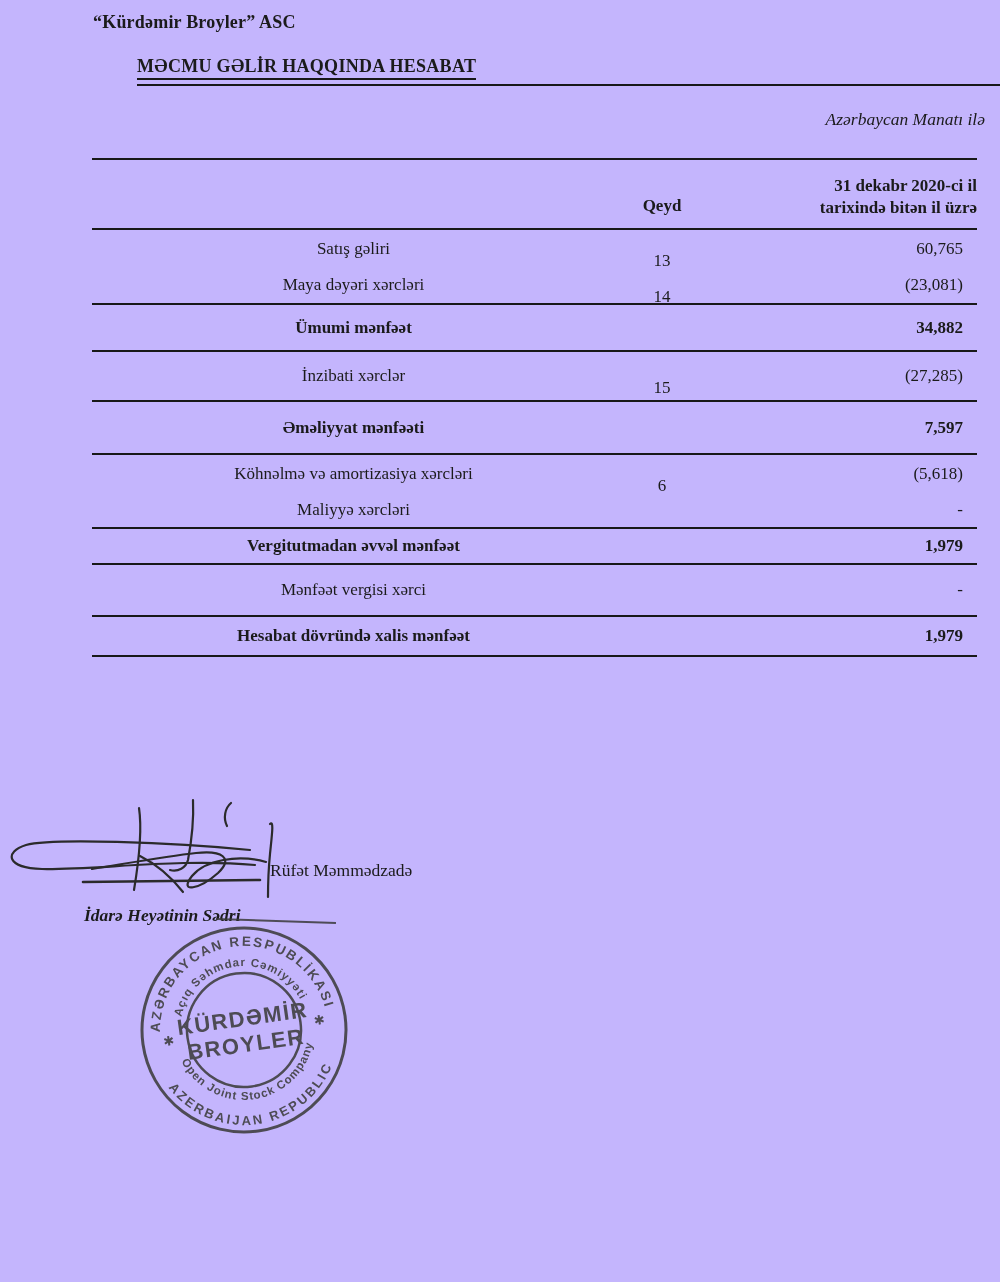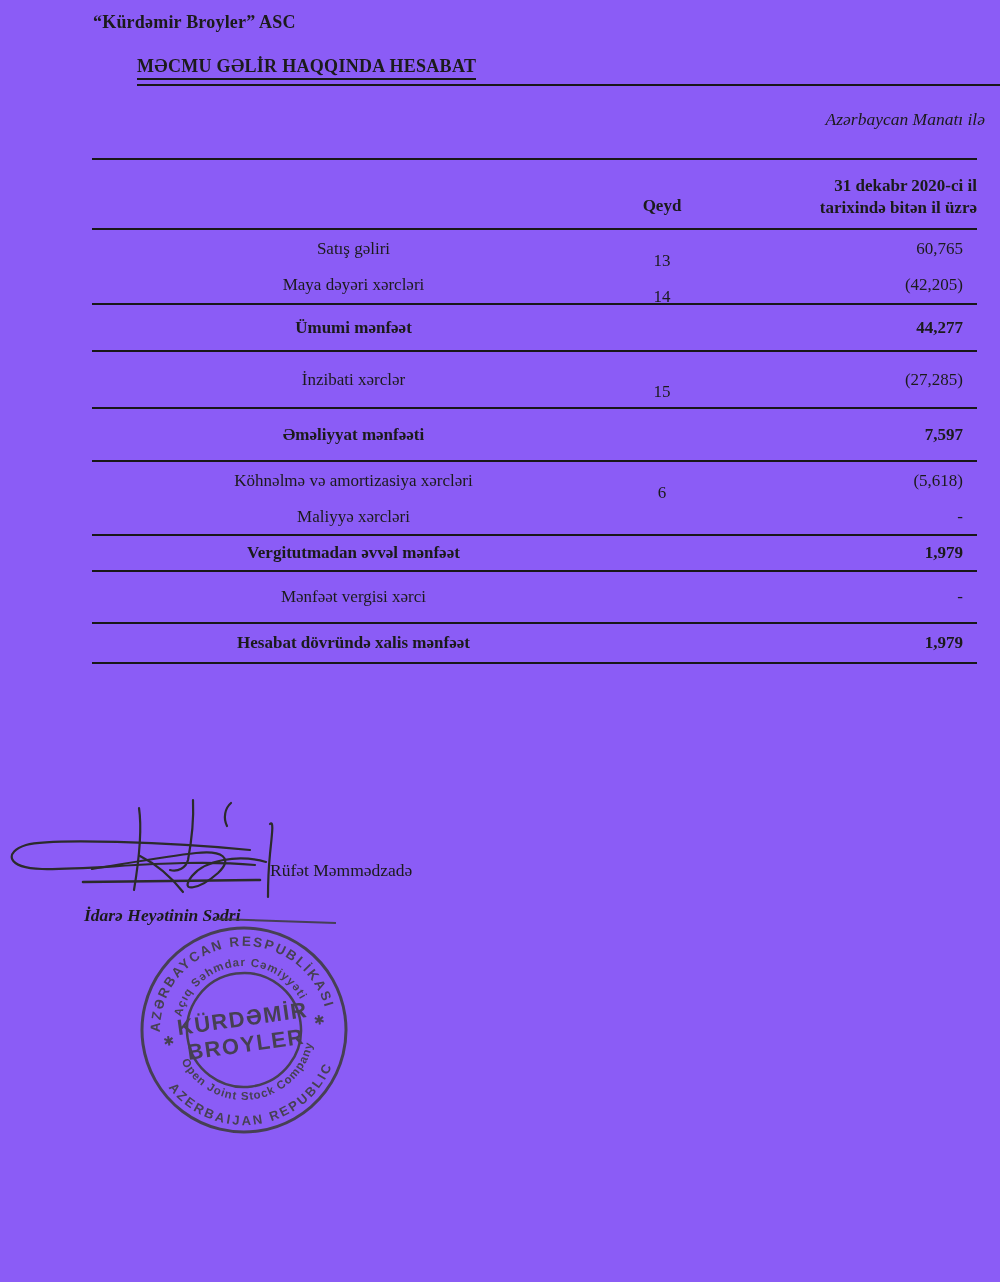--- a/index.html
+++ b/index.html
@@ -1,18 +1,18 @@
 <!DOCTYPE html>
 <html><head>
 <meta charset="utf-8">
 <style>
   * { margin:0; padding:0; box-sizing:border-box; }
   html,body { background:#ffffff; }
   .page {
-    position:relative; width:1000px; height:1282px; background:#8b5cf6;
+    position:relative; width:1000px; height:1282px; background:#c4b5fd;
     font-family:"Liberation Serif", serif; color:#1b1b1b; overflow:hidden;
   }
 
   
   .company {
     position:absolute; left:93px; top:12px;
     font-size:18px; font-weight:bold; letter-spacing:.2px;
   }
   .title-wrap {
     position:absolute; left:93px; top:56px; width:897px;
@@ -39,21 +39,21 @@
   .c-label { flex:1; padding-left:8px;text-align:center; }
   .c-note  { width:110px; text-align:center;margin-top:24px; }
   .c-value { width:260px; text-align:right; padding-right:14px; }
   .thead .c-value { text-align:right; padding-right:0; line-height:1.3; padding-top:6px; }
   .row { display:flex; align-items:center; }
   .row.bold { font-weight:bold; }
   .row.rule { border-bottom:2.5px solid #181818; }
   .row:nth-child(1){ height:37px; }
   .row:nth-child(2){ height:38px; }
   .row:nth-child(3){ height:47px; }
-  .row:nth-child(4){ height:57px; }
+  .row:nth-child(4){ height:50px; }
   .row:nth-child(5){ height:53px; }
   .row:nth-child(6){ height:37px; }
   .row:nth-child(7){ height:37px; }
   .row:nth-child(8){ height:36px; }
   .row:nth-child(9){ height:52px; }
   .row:nth-child(10){ height:40px; }
 
   
   .sig-svg { position:absolute; left:0; top:782px; }
   .sig-name {
@@ -105,26 +105,26 @@
     </div>
     <div>
         <div class="row">
           <div class="c-label">Satış gəliri</div>
           <div class="c-note">13</div>
           <div class="c-value">60,765</div>
         </div>
         <div class="row rule">
           <div class="c-label">Maya dəyəri xərcləri</div>
           <div class="c-note">14</div>
-          <div class="c-value">(42,205)</div>
+          <div class="c-value">(23,081)</div>
         </div>
         <div class="row bold rule">
           <div class="c-label">Ümumi mənfəət</div>
           <div class="c-note"></div>
-          <div class="c-value">44,277</div>
+          <div class="c-value">34,882</div>
         </div>
         <div class="row rule">
           <div class="c-label">İnzibati xərclər</div>
           <div class="c-note">15</div>
           <div class="c-value">(27,285)</div>
         </div>
         <div class="row bold rule">
           <div class="c-label">Əməliyyat mənfəəti</div>
           <div class="c-note"></div>
           <div class="c-value">7,597</div>

